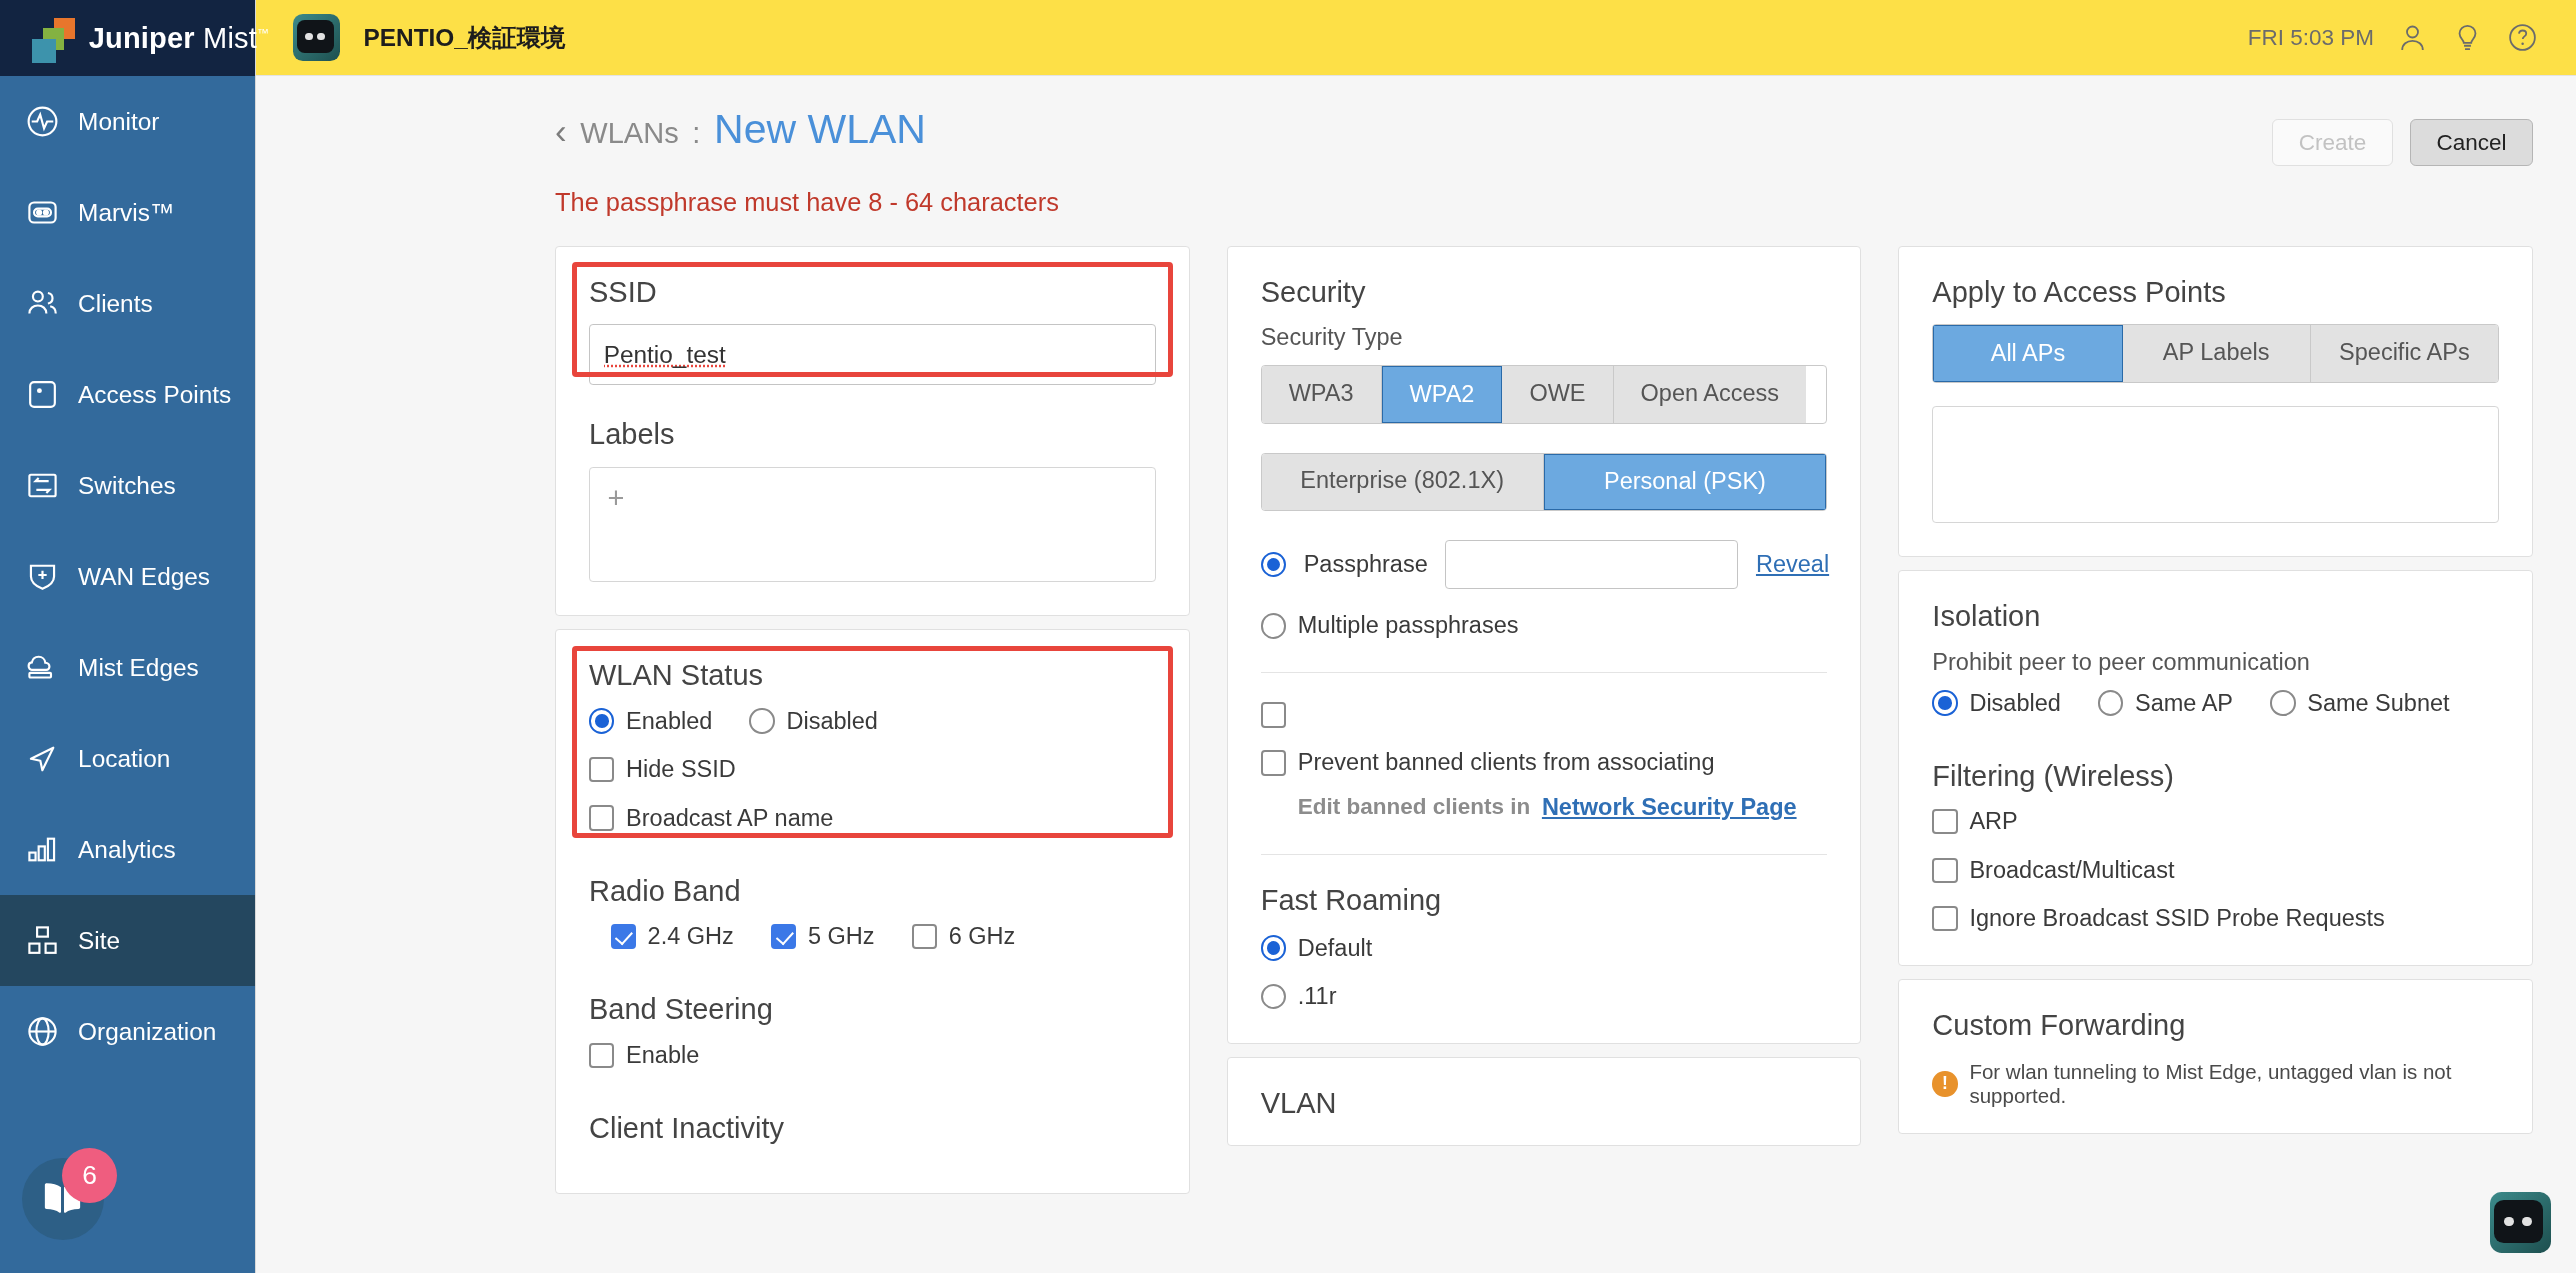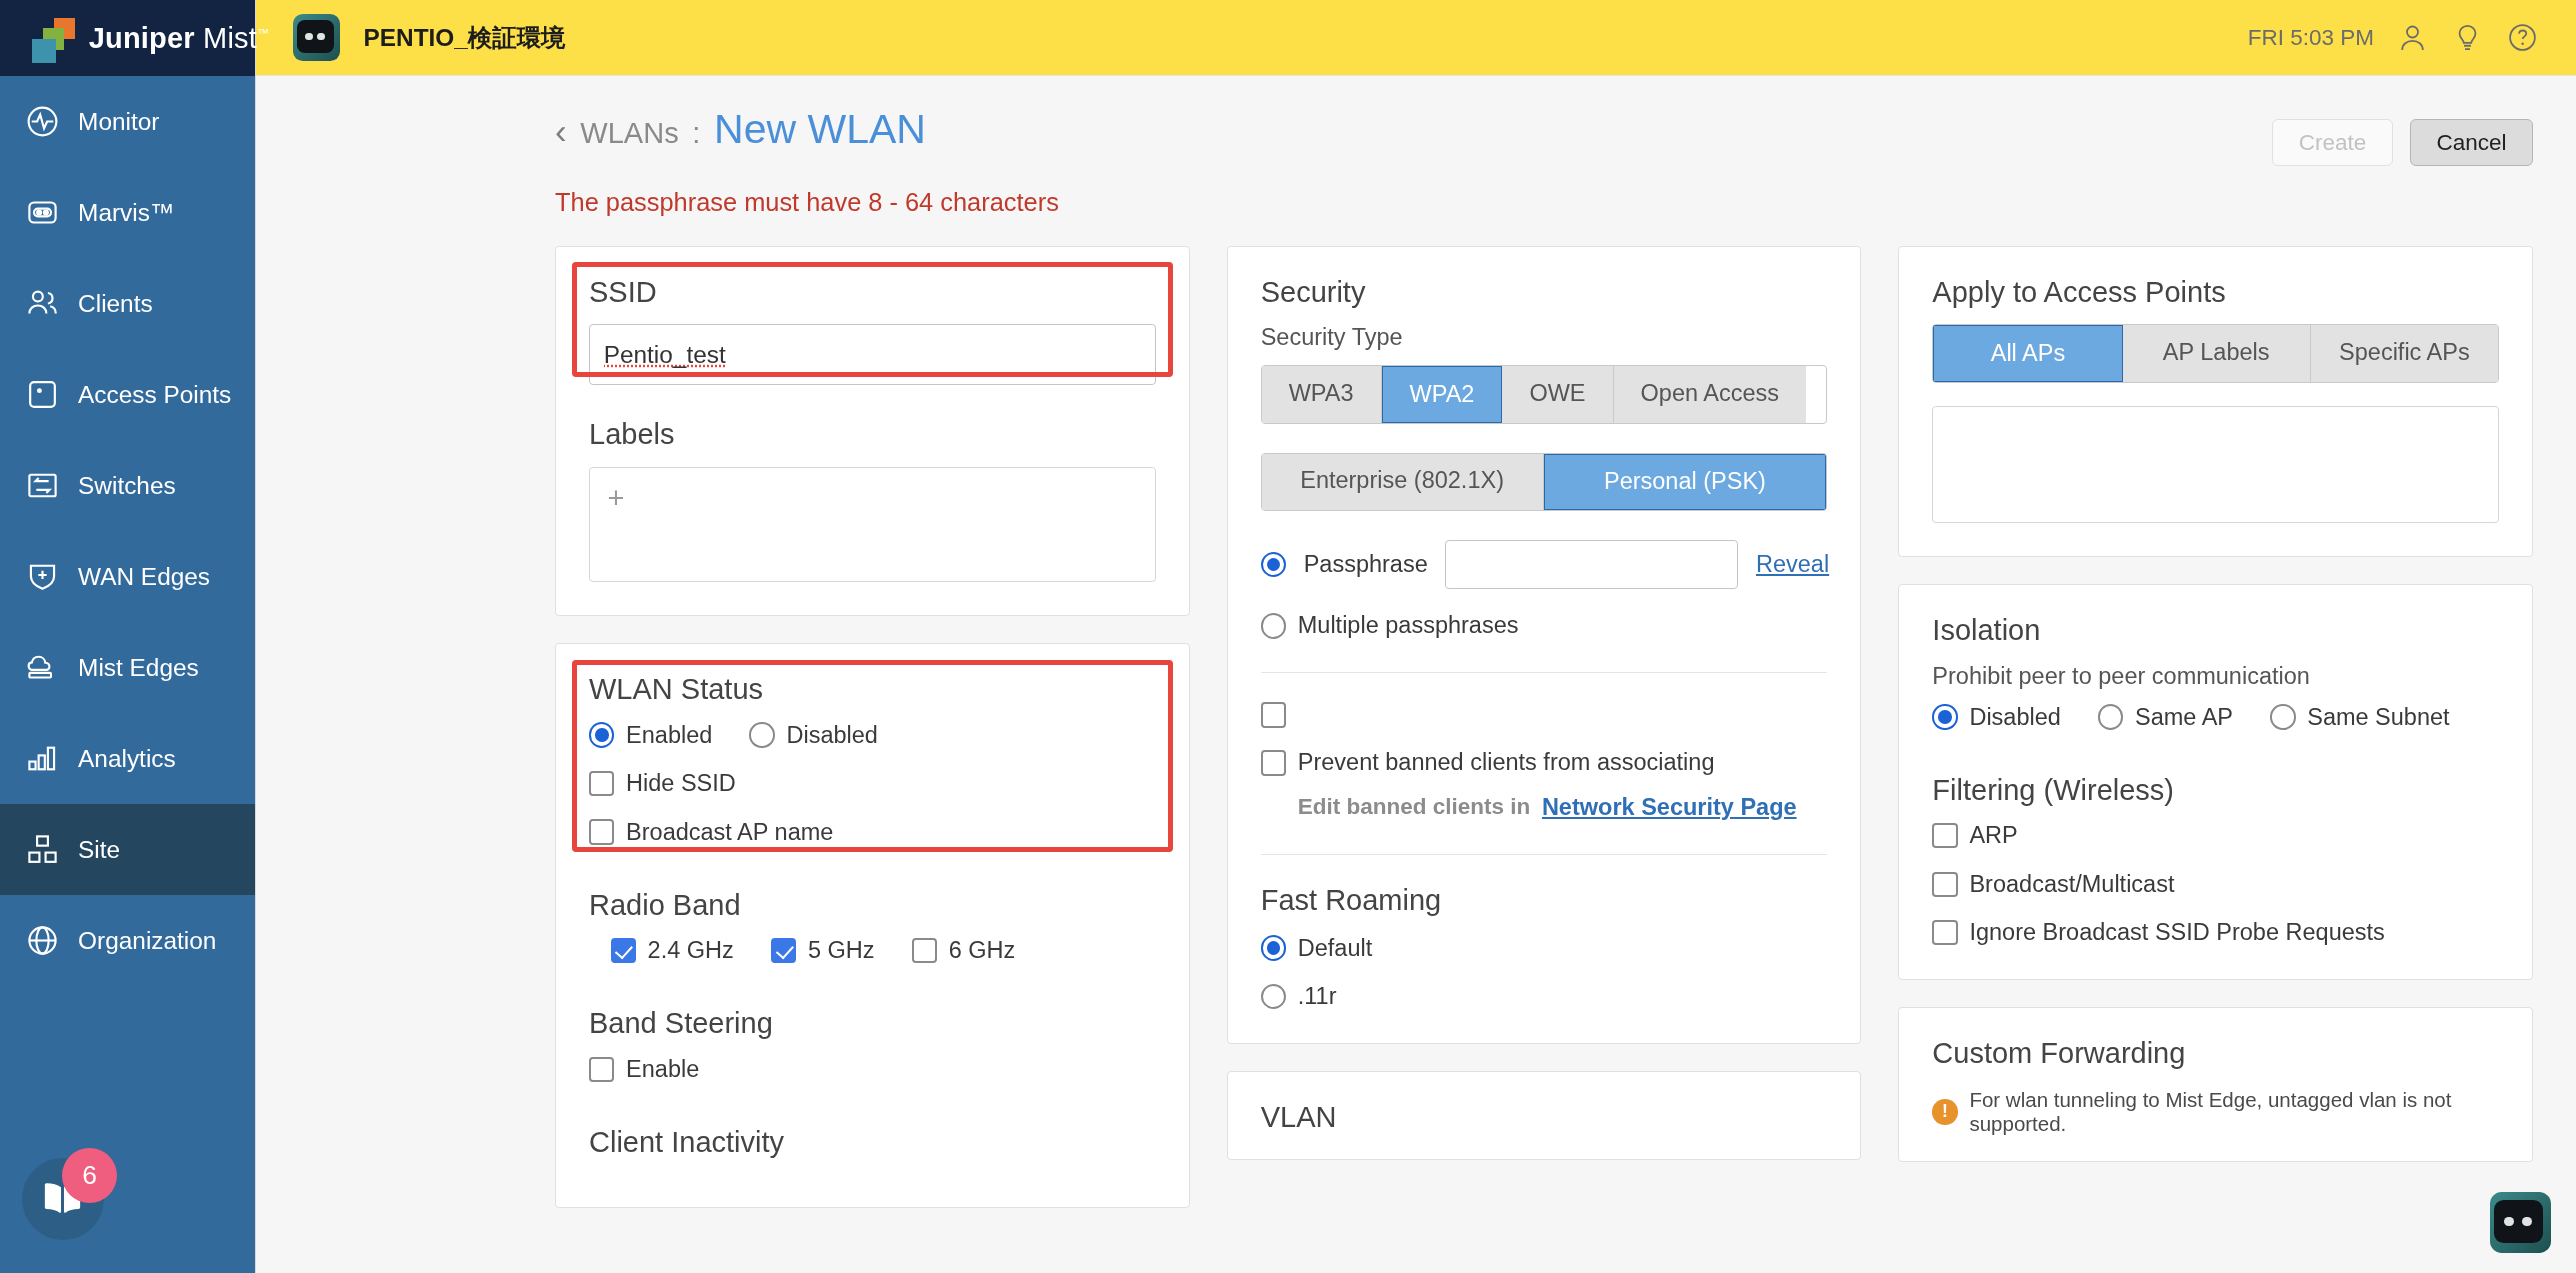--- a/index.html
+++ b/index.html
@@ -96,21 +96,21 @@
     font-family: "Liberation Sans", sans-serif;
   }
   .btn.disabled { color: #c2c2c2; border-color: #e0e0e0; background:#fafafa; cursor: default; }
   .btn.secondary { background: #dcdcdc; border-color: #b5b5b5; color: #222; }
 
   #error-msg { padding: 21.5px 0 0 299px; font-size: 25.4px; color: #c0392b; }
 
   #columns {
     display: flex; gap: 37px; padding: 29px 43px 0 299px; align-items: flex-start;
   }
-  .col { flex: 1 1 0; display: flex; flex-direction: column; gap: 27px; min-width: 0; }
+  .col { flex: 1 1 0; display: flex; flex-direction: column; gap: 13px; min-width: 0; }
 
   .card {
     background: #fff; border: 1px solid #e0e0e0; border-radius: 3.9px;
     padding: 29px 33px 33px 33px;
   }
   .card.tight { padding-bottom: 25.4px; }
 
   .sec-title { font-size: 29px; color: #444; font-weight: 400; margin-bottom: 15.6px; }
   .sub-label { font-size: 23.5px; color: #555; margin-bottom: 13.7px; }
 
@@ -279,20 +279,28 @@
   <div class="nav-item">
     <span class="nav-ico">
       <svg viewBox="0 0 24 24" fill="none" stroke="#fff" stroke-width="1.4">
           <path d="M5 13.5c-1 0-2-1-2-2.4 0-1.3.9-2.3 2.1-2.4C5.5 6.5 7.3 5 9.5 5c2.3 0 4.1 1.7 4.3 3.9 1.6.1 2.7 1.2 2.7 2.6 0 1.1-.9 2-2 2H5z"></path>
           <rect x="3.5" y="15.5" width="14" height="3" rx="0.6"></rect>
         </svg>
     </span>
     <span class="nav-label">Mist Edges</span>
   </div>
 
+  <div class="nav-item">
+    <span class="nav-ico">
+      <svg viewBox="0 0 24 24" fill="none" stroke="#fff" stroke-width="1.4" stroke-linejoin="round">
+          <path d="M19 5L4.5 12.2l6.1 1.3 1.3 6.1L19 5z"></path>
+        </svg>
+    </span>
+    <span class="nav-label">Location</span>
+  </div>
 
   <div class="nav-item">
     <span class="nav-ico">
       <svg viewBox="0 0 24 24" fill="none" stroke="#fff" stroke-width="1.4">
           <rect x="3.5" y="14" width="4" height="5"></rect>
           <rect x="9.5" y="10" width="4" height="9"></rect>
           <rect x="15.5" y="5" width="4" height="14"></rect>
         </svg>
     </span>
     <span class="nav-label">Analytics</span>

